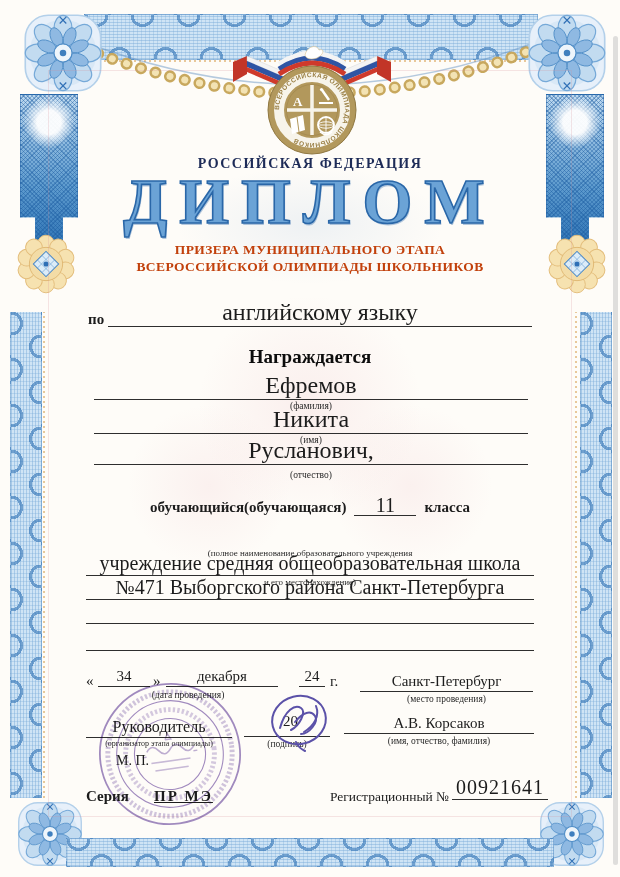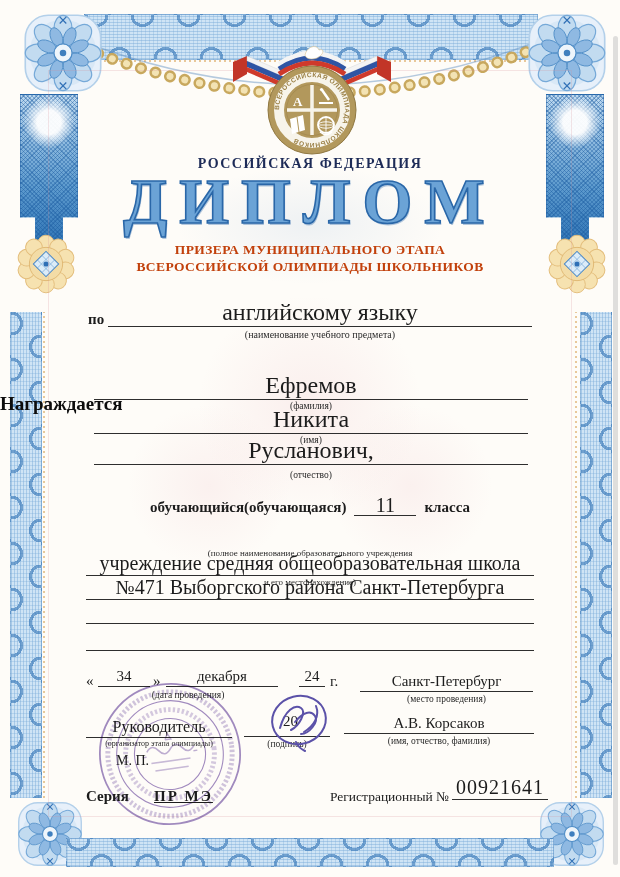--- a/index.html
+++ b/index.html
@@ -216,23 +216,22 @@
 
   <div class="abs country">РОССИЙСКАЯ ФЕДЕРАЦИЯ</div>
   <div class="abs title">ДИПЛОМ</div>
   <div class="abs sub" style="top:242px;">ПРИЗЕРА МУНИЦИПАЛЬНОГО ЭТАПА</div>
   <div class="abs sub" style="top:259px;">ВСЕРОССИЙСКОЙ ОЛИМПИАДЫ ШКОЛЬНИКОВ</div>
 
   <span class="abs bold" style="left:88px; top:311px; font-size:15px;">по</span>
   <div class="fl" style="left:108px; top:299px; width:424px; height:27px; font-size:24px;">
     <span style="transform:translateY(-2px);">английскому языку</span>
   </div>
-  <div class="cap" style="left:108px; top:329px; width:424px; font-size:10px;">(наименование учебного предмета)</div>
-
-  <div class="abs bold" style="left:0; right:0; top:346px; font-size:19px; color:#0c0c0c;margin-top:47px;">Награждается</div>
+
+  <div class="abs bold" style="left:0; right:0; top:346px; text-align:center; font-size:19px; color:#0c0c0c;">Награждается</div>
 
   <div class="fl" style="left:94px; top:372px; width:434px; height:27px; font-size:24px;">
     <span style="transform:translateY(-2px);">Ефремов</span>
   </div>
   <div class="cap" style="left:94px; top:401px; width:434px;">(фамилия)</div>
 
   <div class="fl" style="left:94px; top:405px; width:434px; height:28px; font-size:24px;">
     <span style="transform:translateY(-2px);">Никита</span>
   </div>
   <div class="cap" style="left:94px; top:435px; width:434px;">(имя)</div>

